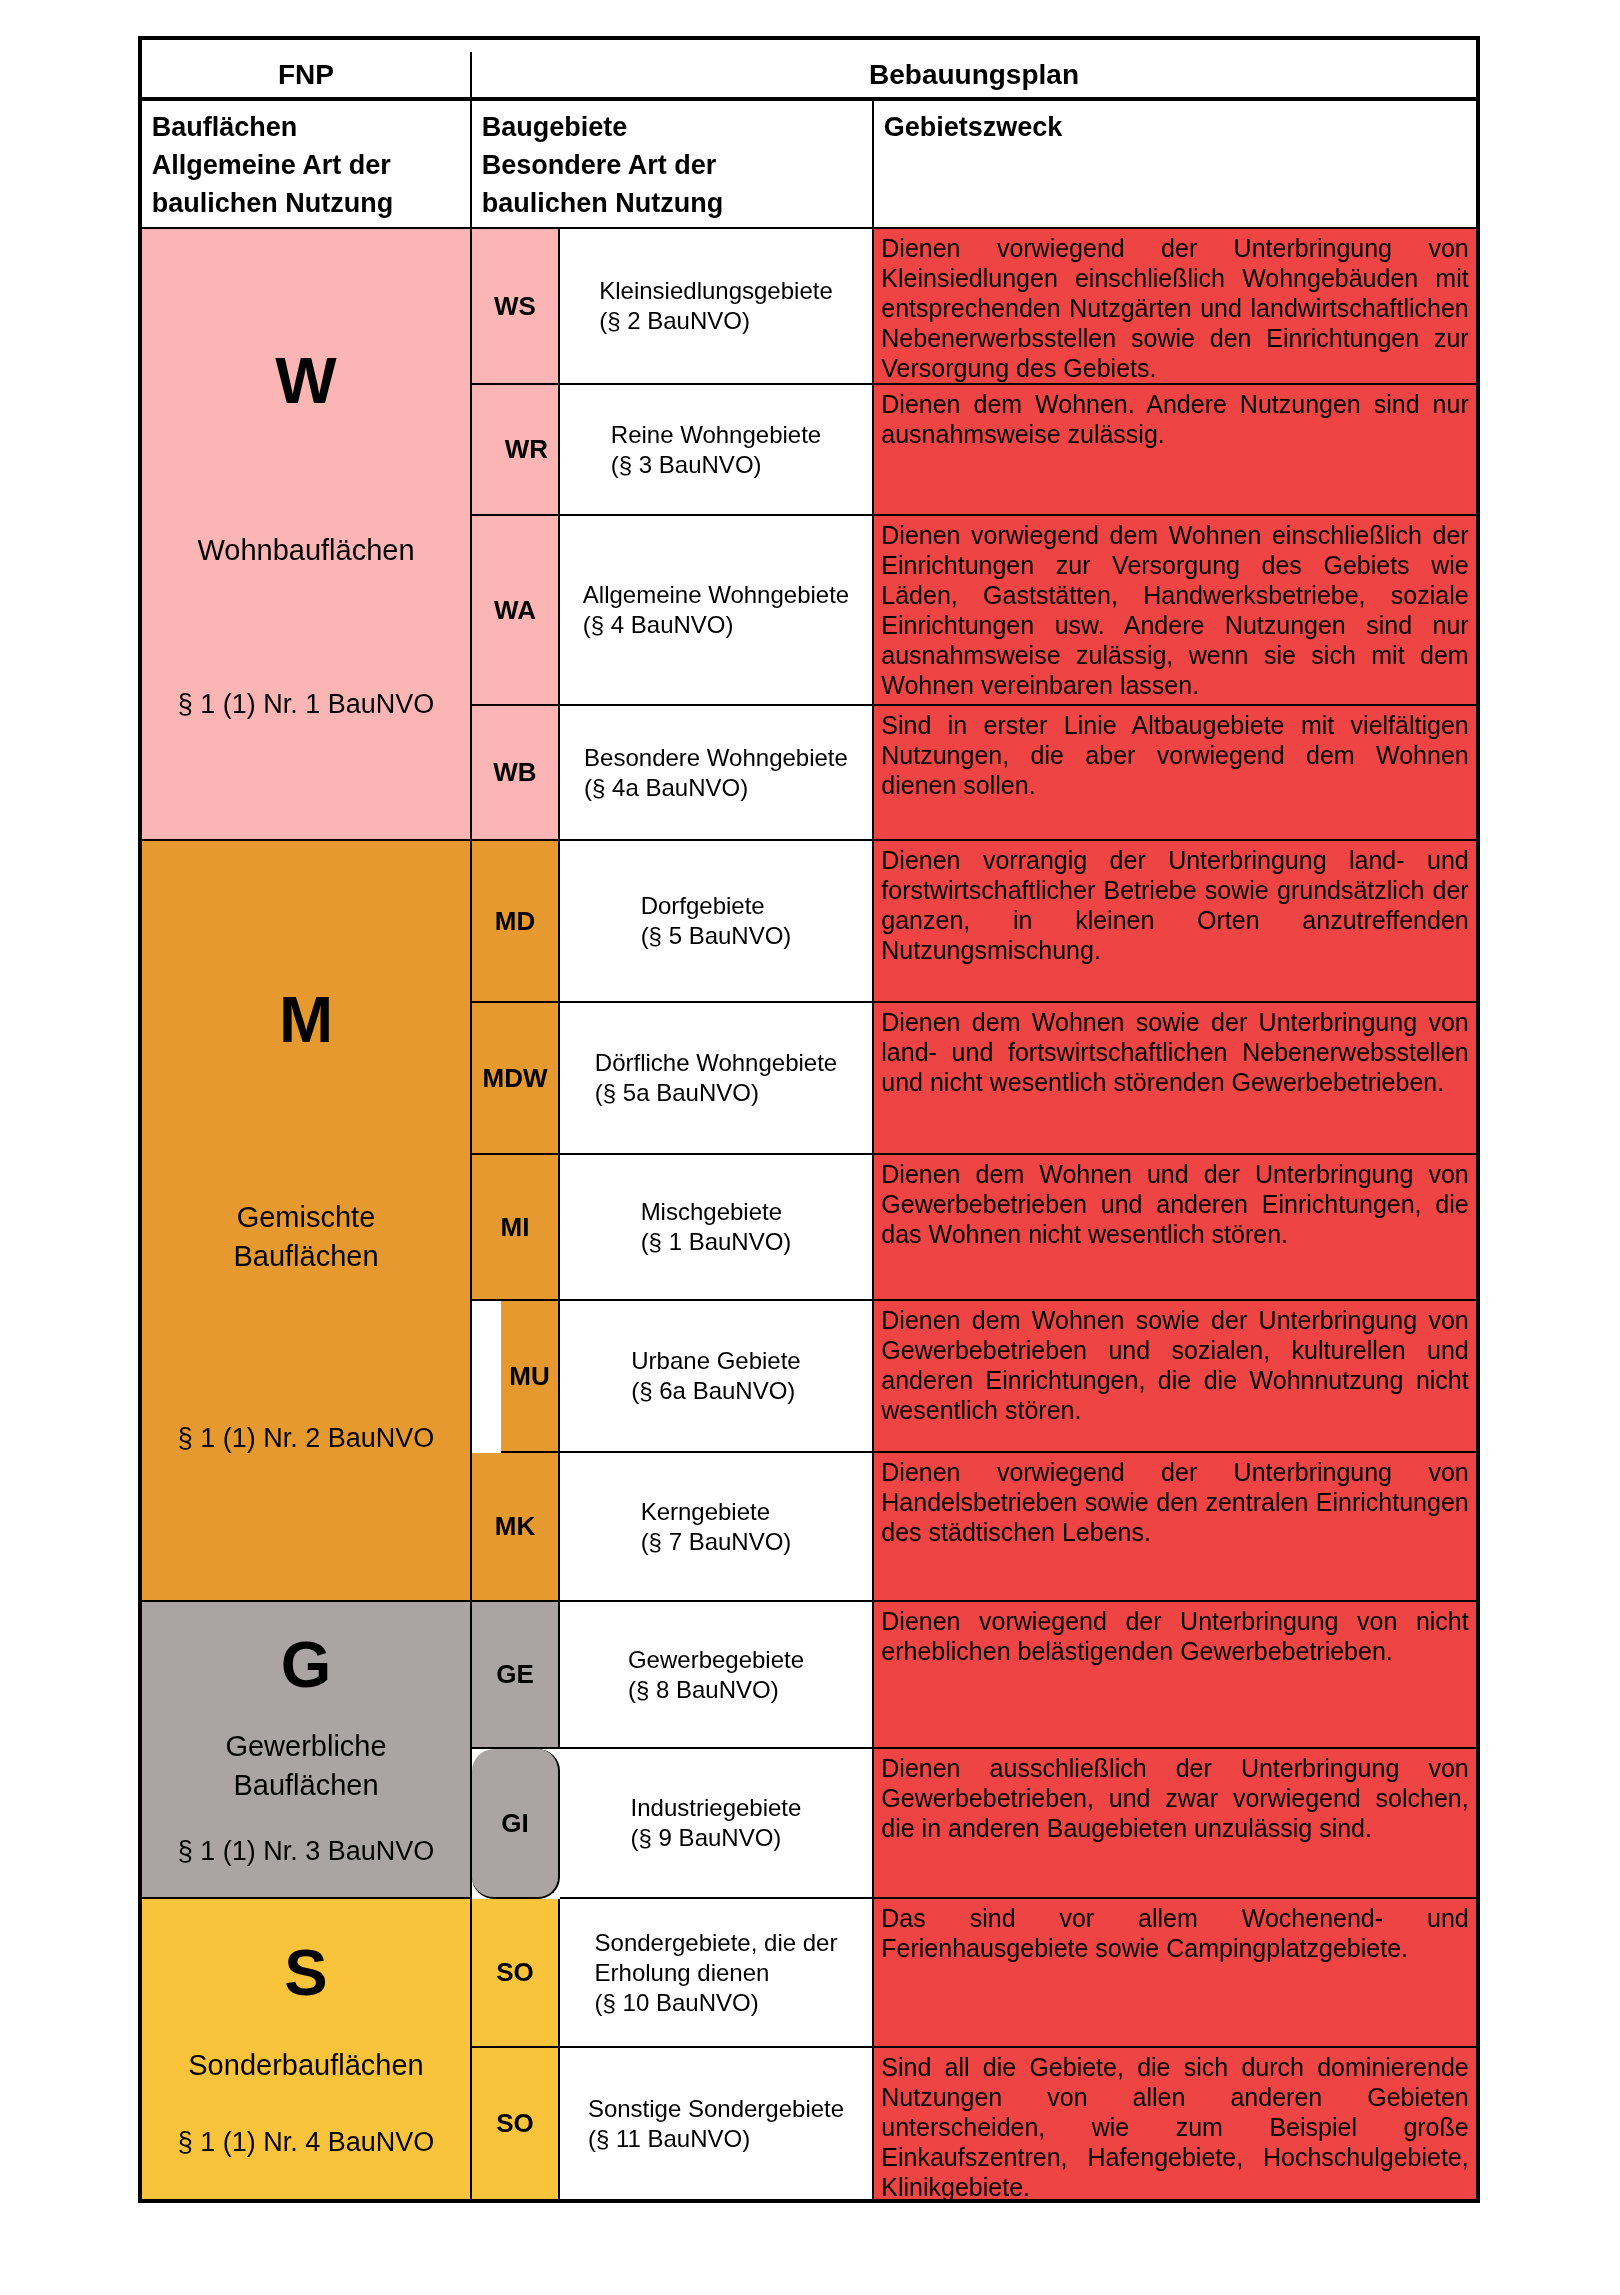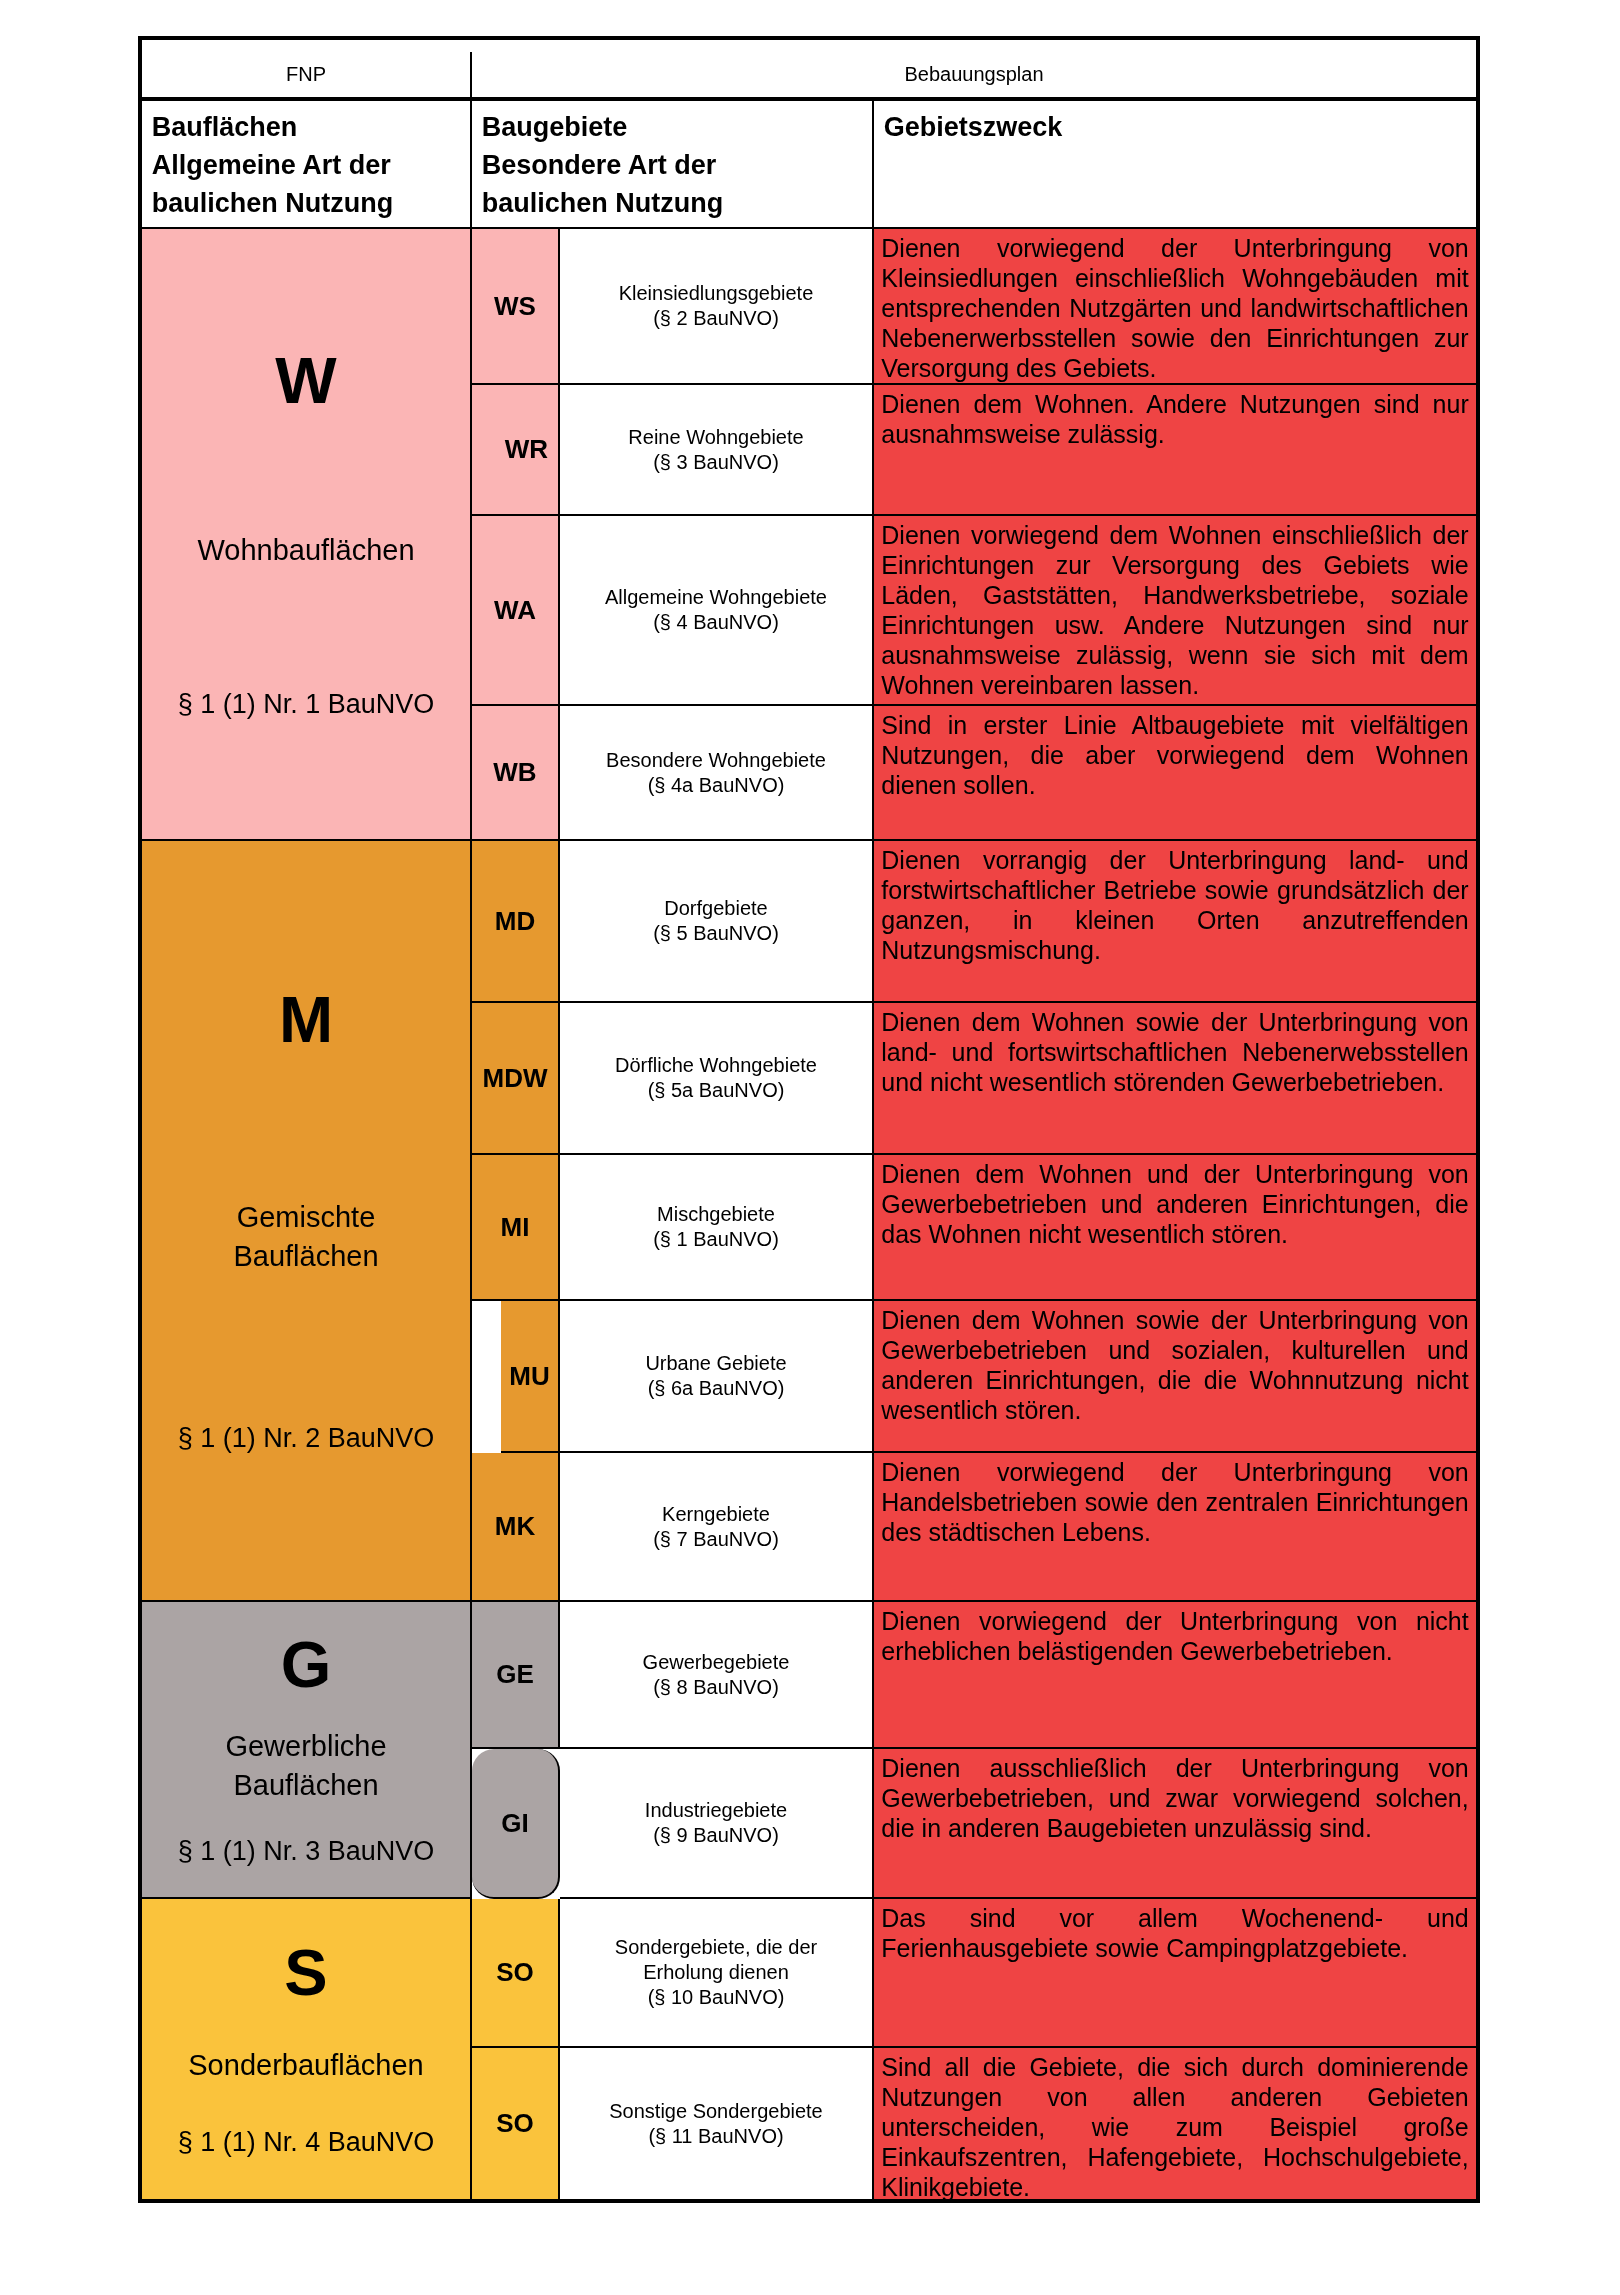--- a/index.html
+++ b/index.html
@@ -32,22 +32,22 @@
     box-sizing: border-box;
     overflow: hidden;
   }
   .lc { border-right: 0; }
   .lr { border-bottom: 0; }
   .h1 {
     border-bottom-width: 4px;
     display: flex;
     align-items: center;
     justify-content: center;
-    font-weight: normal;
-    font-size: 20px;
+    font-weight: bold;
+    font-size: 28px;
     margin-top: 12px;
   }
   .h2 {
     padding: 8px 9.7px;
     font-weight: bold;
     font-size: 27px;
     line-height: 1.4;
     white-space: pre-line;
   }
   .group {
@@ -74,22 +74,22 @@
     display: flex;
     align-items: center;
     justify-content: center;
     font-weight: bold;
     font-size: 26px;
   }
   .gebiet {
     display: flex;
     align-items: center;
     justify-content: center;
-    text-align: center;
-    font-size: 20px;
+    text-align: left;
+    font-size: 24px;
     line-height: 1.25;
     white-space: pre-line;
     background: #ffffff;
   }
   .zweck {
     padding: 4px 7.3px;
     font-size: 25px;
     line-height: 1.2;
     text-align: justify;
     background: #ef4444;

